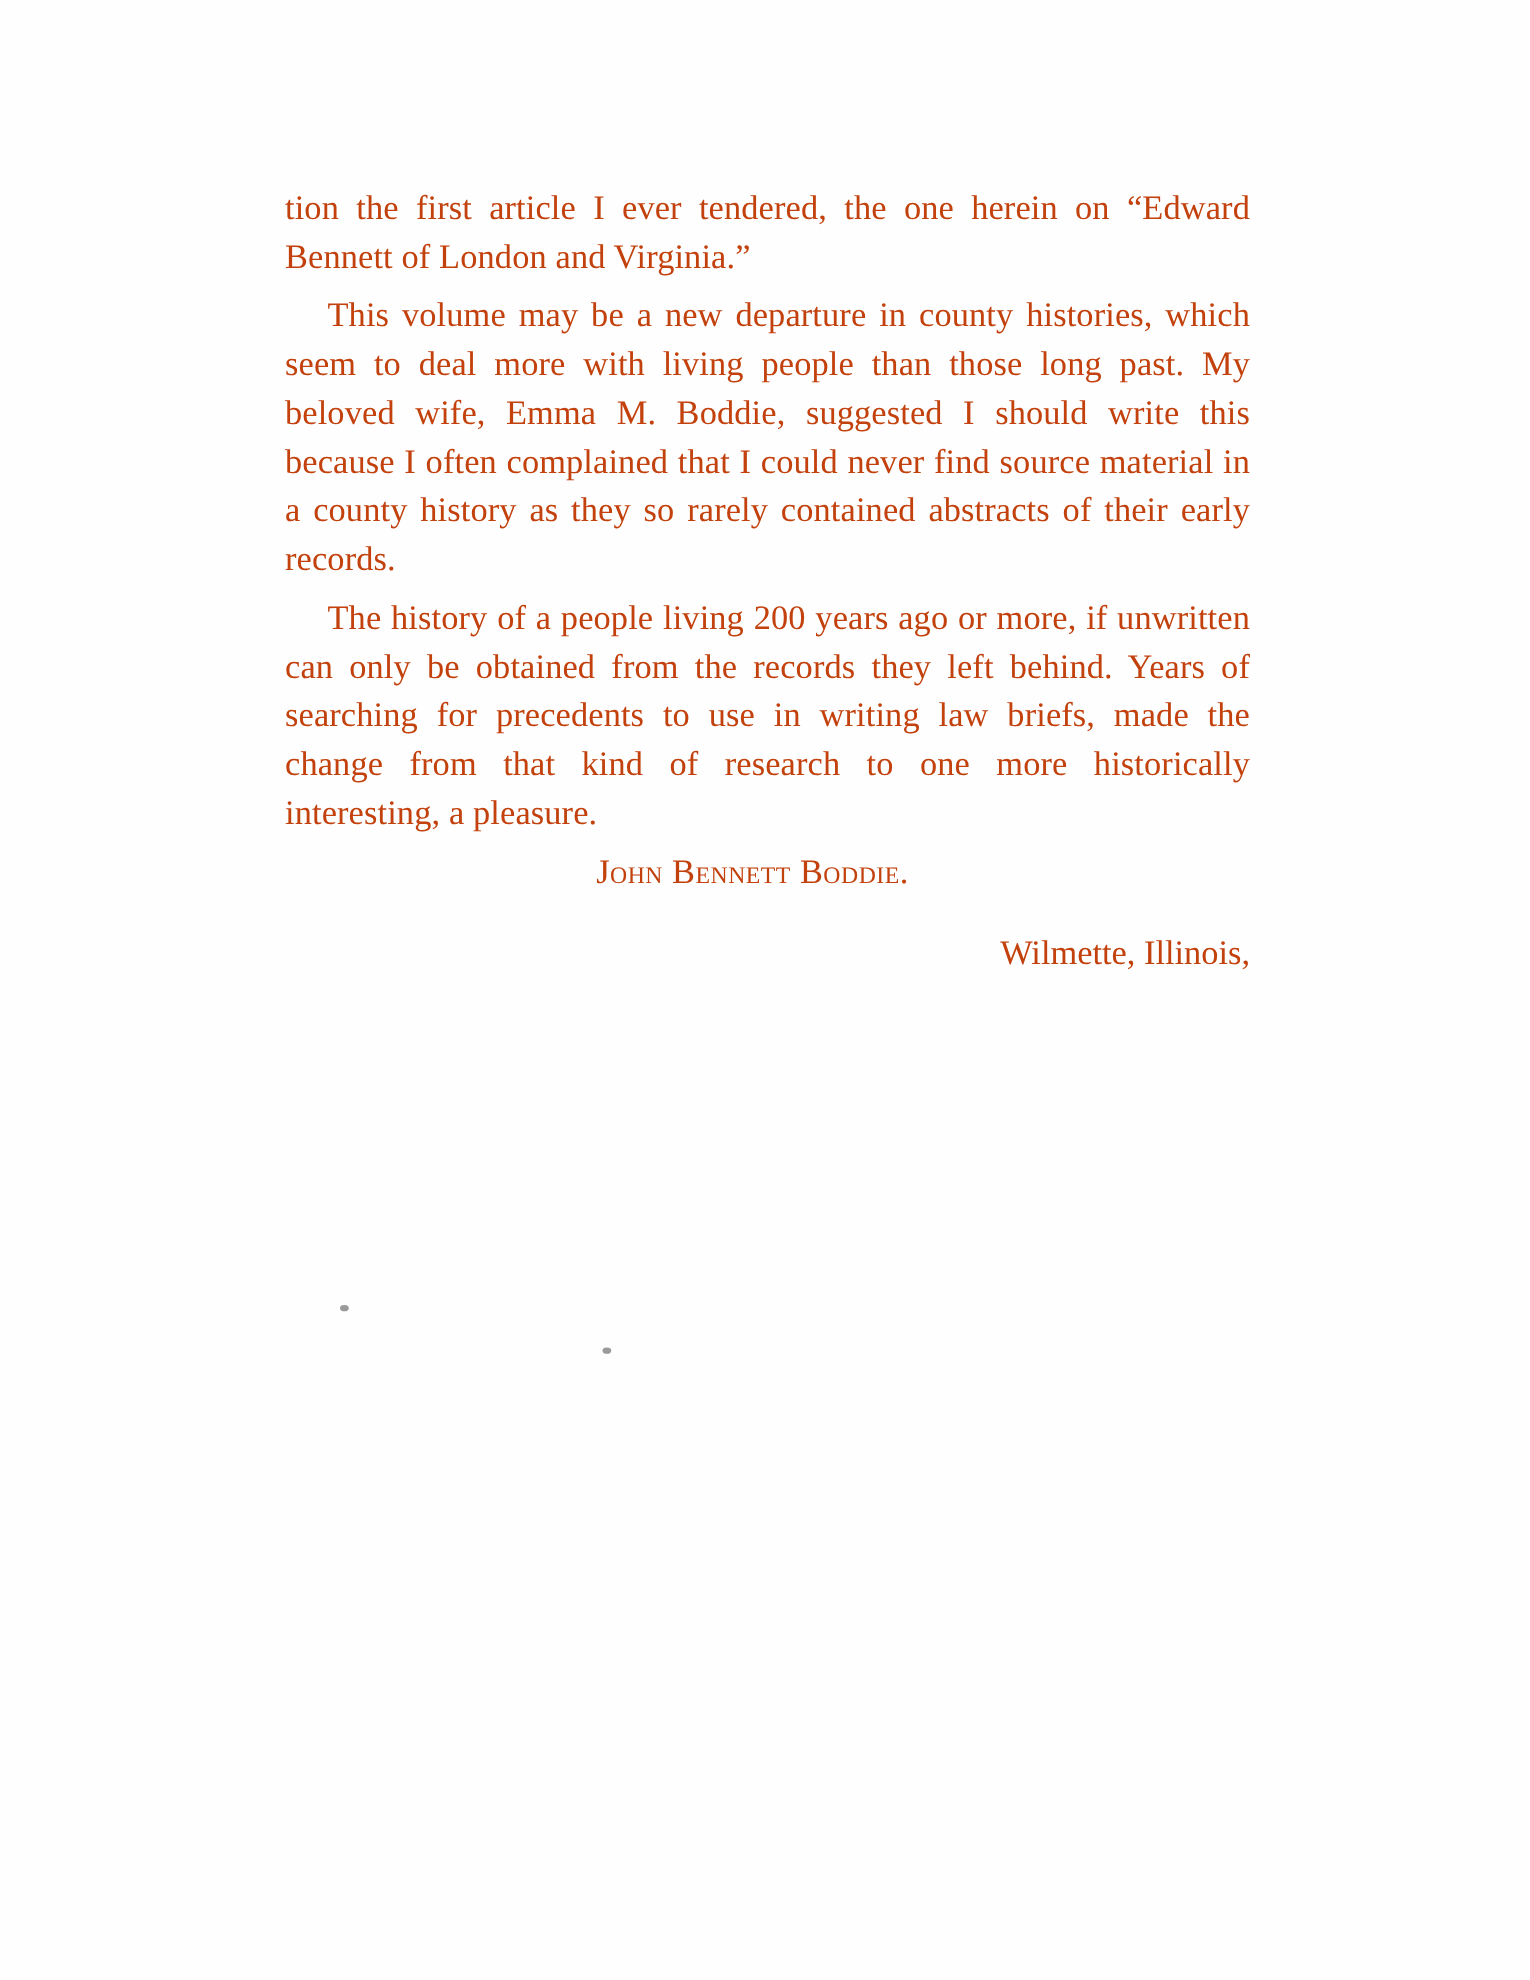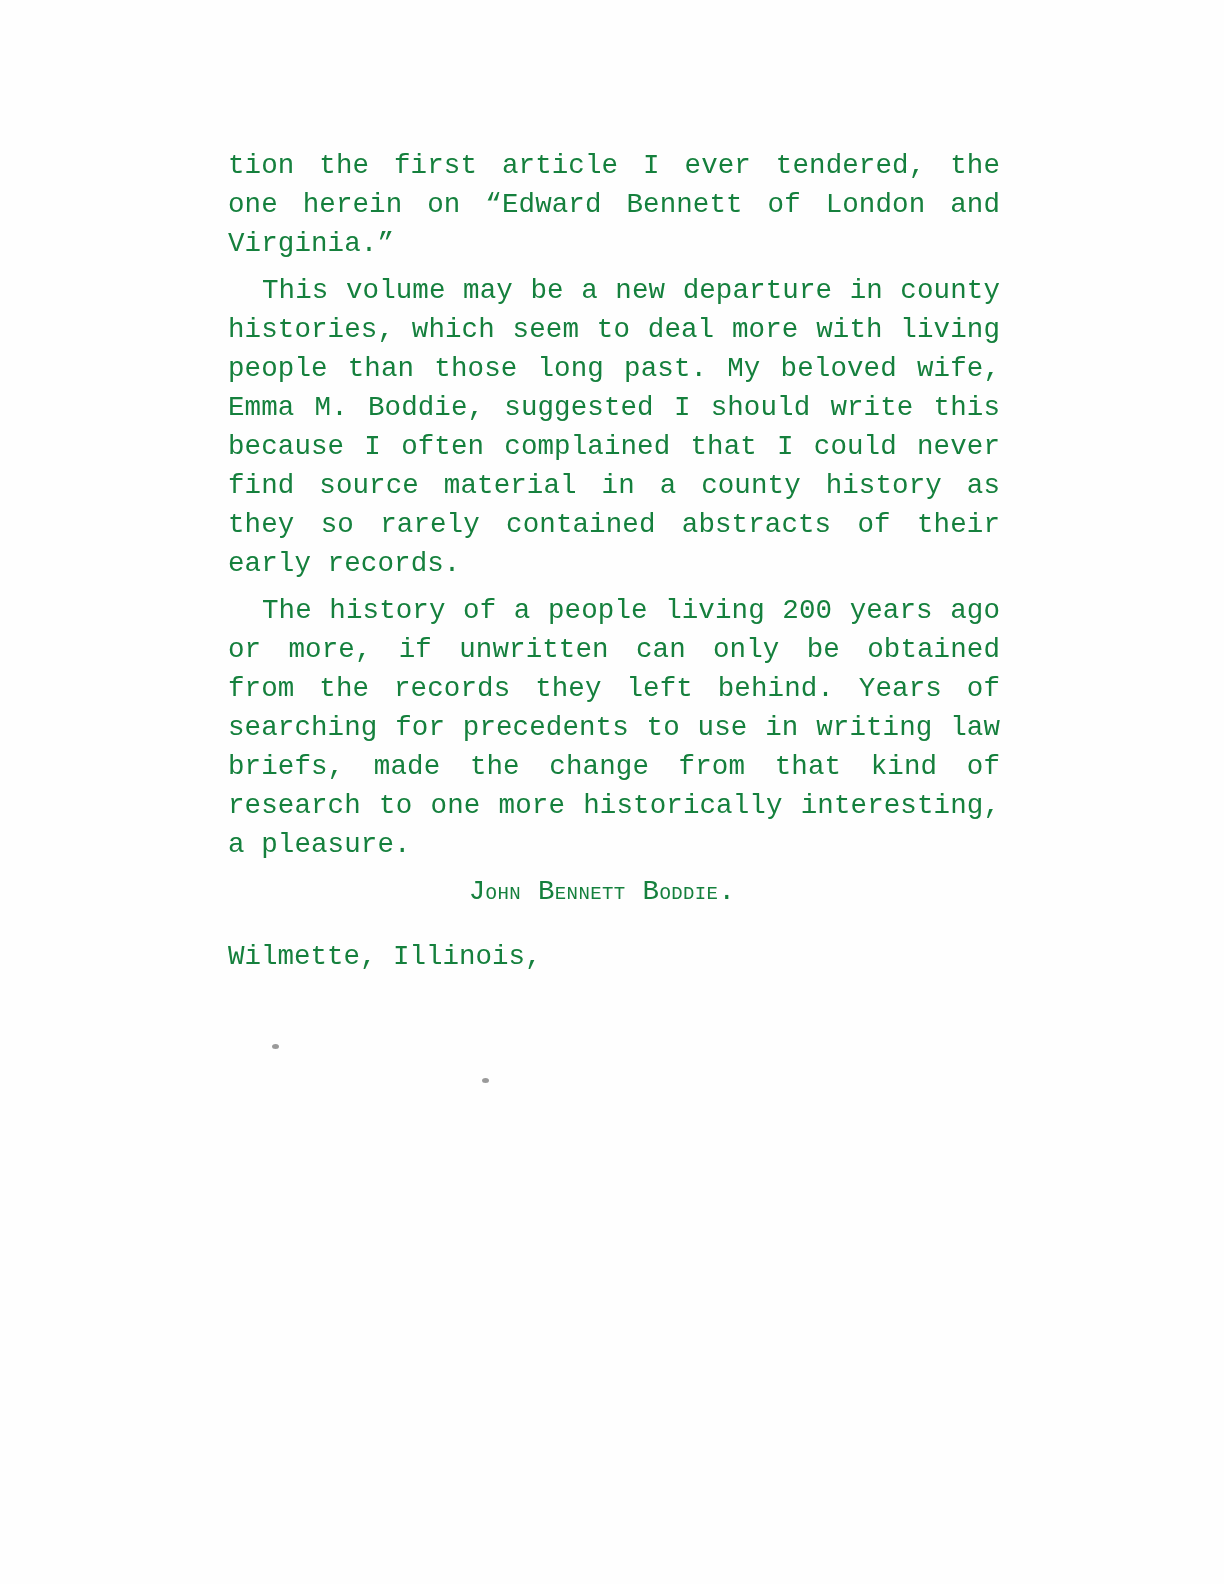--- a/index.html
+++ b/index.html
@@ -7,22 +7,22 @@
     padding: 0;
     background: #ffffff;
   }
   .page {
     position: relative;
     width: 1224px;
     height: 1584px;
     background: #fefefe;
     margin: 0 auto;
     overflow: hidden;
-    font-family: Liberation Mono, monospace;
-    color: #15803d;
+    font-family: Liberation Serif, serif;
+    color: #c2410c;
   }
   .text-column {
     position: absolute;
     left: 228px;
     top: 146px;
     width: 772px;
   }
   .para {
     margin: 0 0 8px 0;
     font-size: 27.5px;
@@ -51,21 +51,21 @@
     line-height: 39px;
     text-align: center;
     padding-right: 24px;
     font-variant: small-caps;
     letter-spacing: 0.4px;
   }
   .place-block {
     margin-top: 26px;
     font-size: 27.5px;
     line-height: 40px;
-    text-align: left;
+    text-align: right;
   }
   .place-line {
     display: block;
   }
   .speck {
     position: absolute;
     background: #9a9a9a;
     border-radius: 50%;
   }
   .speck-a { left: 272px; top: 1044px; width: 7px; height: 5px; }

